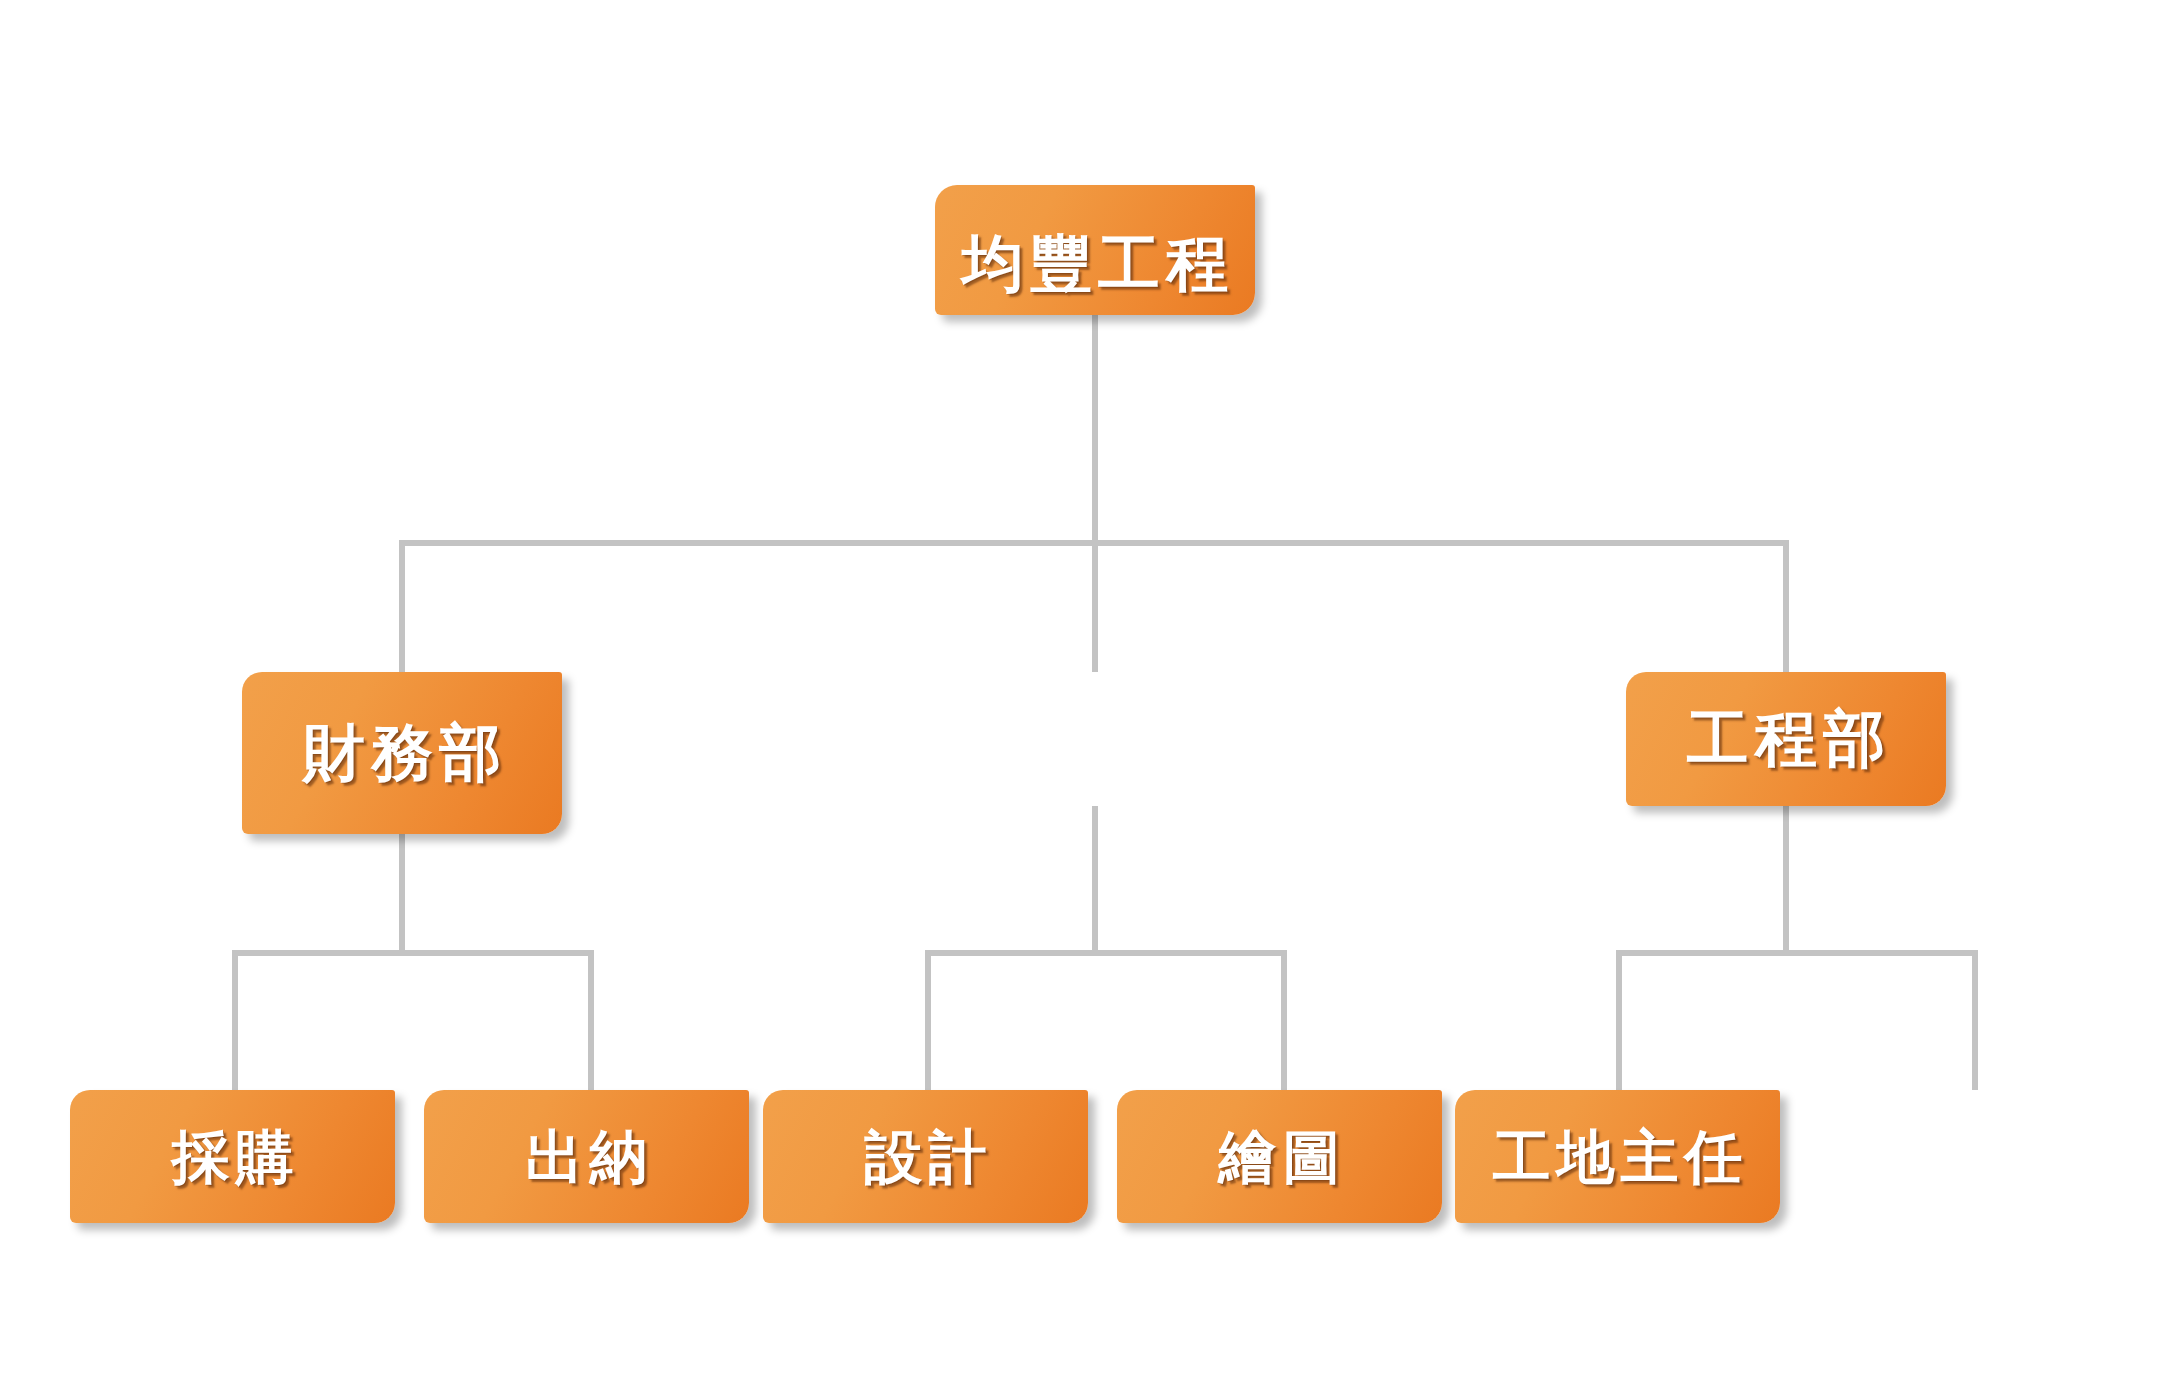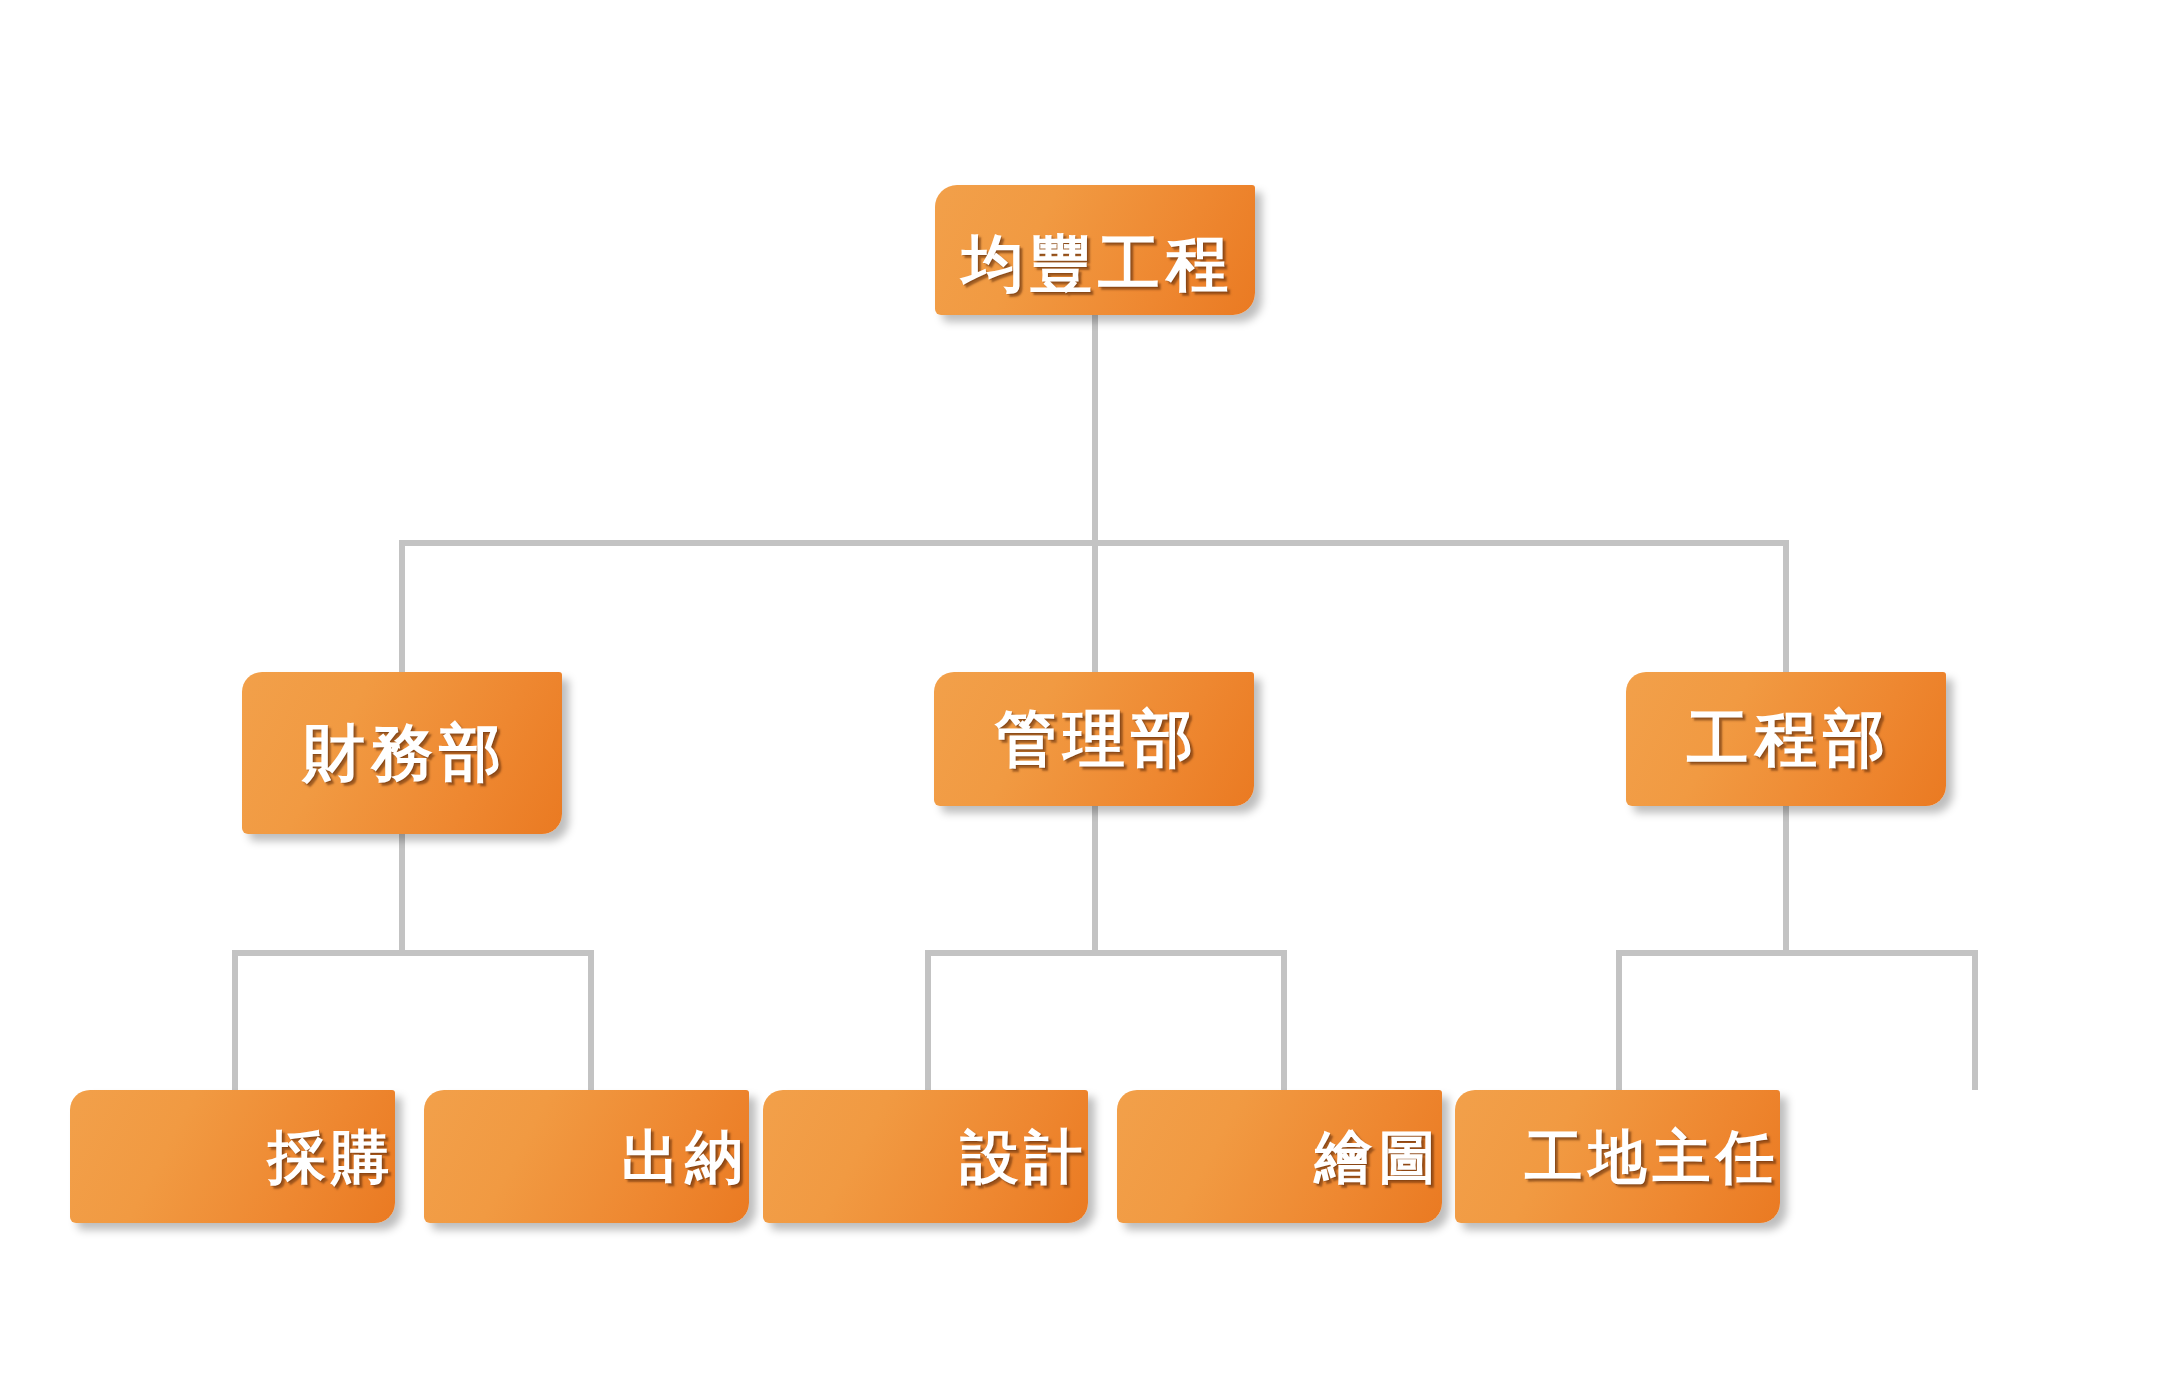--- a/index.html
+++ b/index.html
@@ -53,21 +53,21 @@
     padding-left: 0.10em;
   }
 
   
   .level-1 .node-label { font-size: 62px; margin-top: 28px; }
   .level-2 .node-label { font-size: 62px; }
   .level-3 .node-label { font-size: 58px; }
 
   .node.level-1 { border-radius: 22px 3px 22px 6px; }
   .node.level-2 { border-radius: 20px 3px 20px 6px; }
-  .node.level-3 { border-radius: 20px 3px 20px 6px; justify-content: flex-end; }
+  .node.level-3 { border-radius: 20px 3px 20px 6px; }
 </style>
 </head>
 <body>
 
 <div id="chart-canvas">
 
   <div class="line line-v" style="left:1092px; top:315px; height:228px;"></div>
 
   <div class="line line-h" style="left:399px; top:540px; width:1390px;"></div>
 
@@ -91,23 +91,20 @@
   <div class="line line-v" style="left:1972px; top:950px; height:140px;"></div>
 
   <div class="node level-1" style="left:935px; top:185px; width:320px; height:130px;">
     <span class="node-label">均豐工程</span>
   </div>
 
   <div class="node level-2" style="left:242px; top:672px; width:320px; height:162px;">
     <span class="node-label">財務部</span>
   </div>
 
-  <div class="node level-2" style="left:934px; top:672px; width:320px; height:134px;">
-    <span class="node-label">管理部</span>
-  </div>
 
   <div class="node level-2" style="left:1626px; top:672px; width:320px; height:134px;">
     <span class="node-label">工程部</span>
   </div>
 
   <div class="node level-3" style="left:70px; top:1090px; width:325px; height:133px;">
     <span class="node-label">採購</span>
   </div>
 
   <div class="node level-3" style="left:424px; top:1090px; width:325px; height:133px;">

